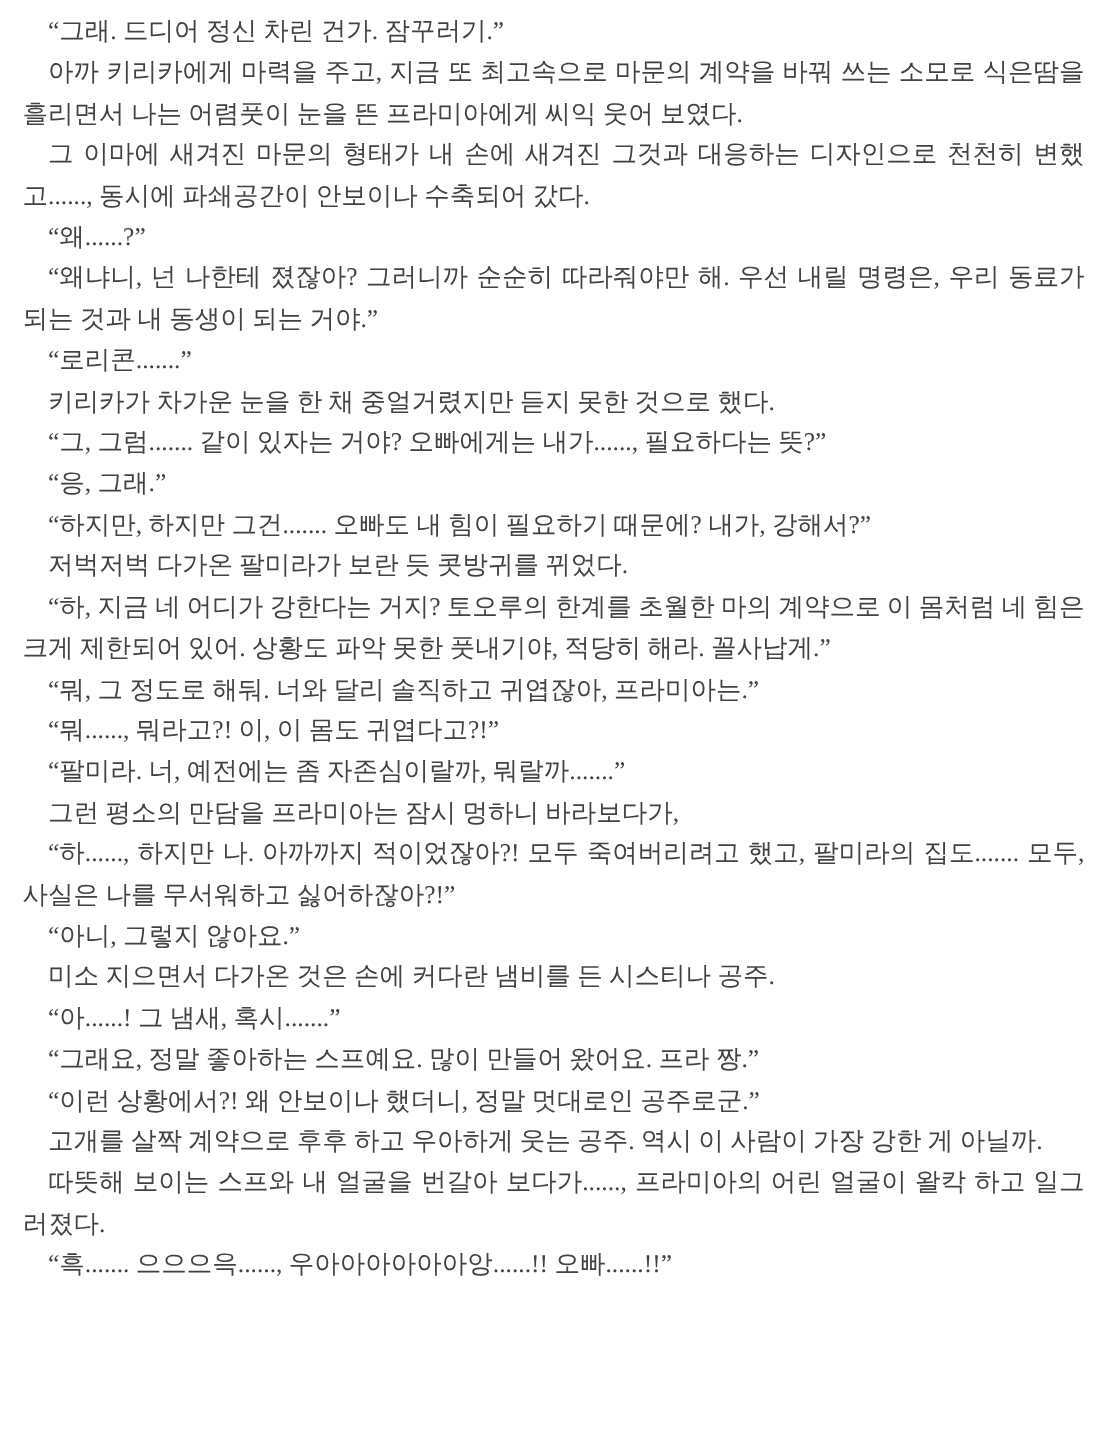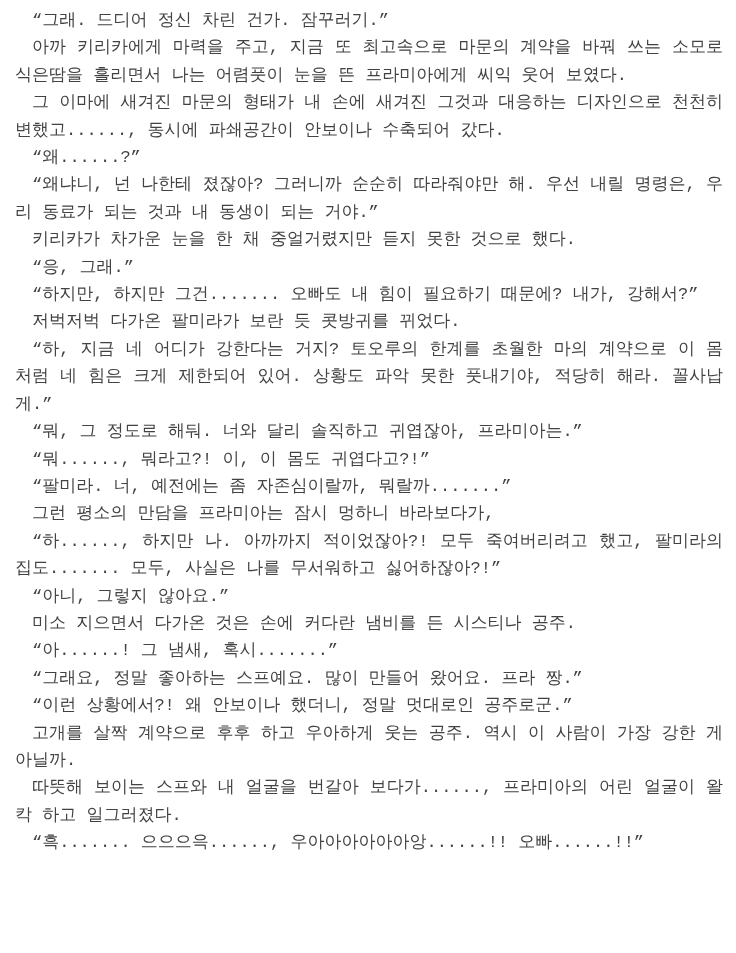--- a/index.html
+++ b/index.html
@@ -11,21 +11,21 @@
       width: 736px;
       height: 953px;
       overflow: hidden;
     }
     .page {
       box-sizing: border-box;
       width: 736px;
       height: 953px;
       padding: 7px 13px 0 15px;
       background: #ffffff;
-      font-family: Liberation Mono, monospace;
+      font-family: Liberation Serif, serif;
       font-size: 17px;
       line-height: 27.4px;
       color: #424242;
       text-align: justify;
       word-break: break-all;
       -webkit-font-smoothing: antialiased;
     }
     .page p {
       margin: 0;
       padding: 0;
@@ -34,21 +34,23 @@
   </style>
 </head>
 <body>
 
 <div class="page">
   <p>“그래. 드디어 정신 차린 건가. 잠꾸러기.”</p>
   <p>아까 키리카에게 마력을 주고, 지금 또 최고속으로 마문의 계약을 바꿔 쓰는 소모로 식은땀을 흘리면서 나는 어렴풋이 눈을 뜬 프라미아에게 씨익 웃어 보였다.</p>
   <p>그 이마에 새겨진 마문의 형태가 내 손에 새겨진 그것과 대응하는 디자인으로 천천히 변했고......, 동시에 파쇄공간이 안보이나 수축되어 갔다.</p>
   <p>“왜......?”</p>
   <p>“왜냐니, 넌 나한테 졌잖아? 그러니까 순순히 따라줘야만 해. 우선 내릴 명령은, 우리 동료가 되는 것과 내 동생이 되는 거야.”</p>
+  <p>“로리콘.......”</p>
   <p>키리카가 차가운 눈을 한 채 중얼거렸지만 듣지 못한 것으로 했다.</p>
+  <p>“그, 그럼....... 같이 있자는 거야? 오빠에게는 내가......, 필요하다는 뜻?”</p>
   <p>“응, 그래.”</p>
   <p>“하지만, 하지만 그건....... 오빠도 내 힘이 필요하기 때문에? 내가, 강해서?”</p>
   <p>저벅저벅 다가온 팔미라가 보란 듯 콧방귀를 뀌었다.</p>
   <p>“하, 지금 네 어디가 강한다는 거지? 토오루의 한계를 초월한 마의 계약으로 이 몸처럼 네 힘은 크게 제한되어 있어. 상황도 파악 못한 풋내기야, 적당히 해라. 꼴사납게.”</p>
   <p>“뭐, 그 정도로 해둬. 너와 달리 솔직하고 귀엽잖아, 프라미아는.”</p>
   <p>“뭐......, 뭐라고?! 이, 이 몸도 귀엽다고?!”</p>
   <p>“팔미라. 너, 예전에는 좀 자존심이랄까, 뭐랄까.......”</p>
   <p>그런 평소의 만담을 프라미아는 잠시 멍하니 바라보다가,</p>
   <p>“하......, 하지만 나. 아까까지 적이었잖아?! 모두 죽여버리려고 했고, 팔미라의 집도....... 모두, 사실은 나를 무서워하고 싫어하잖아?!”</p>
   <p>“아니, 그렇지 않아요.”</p>

